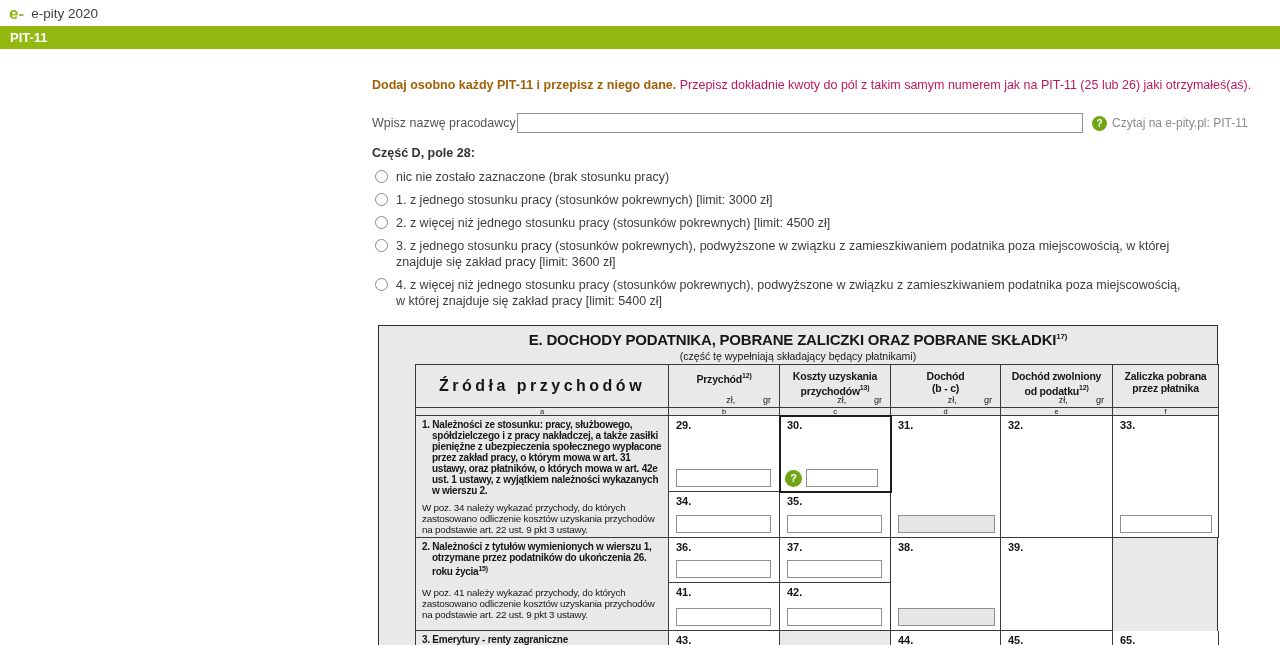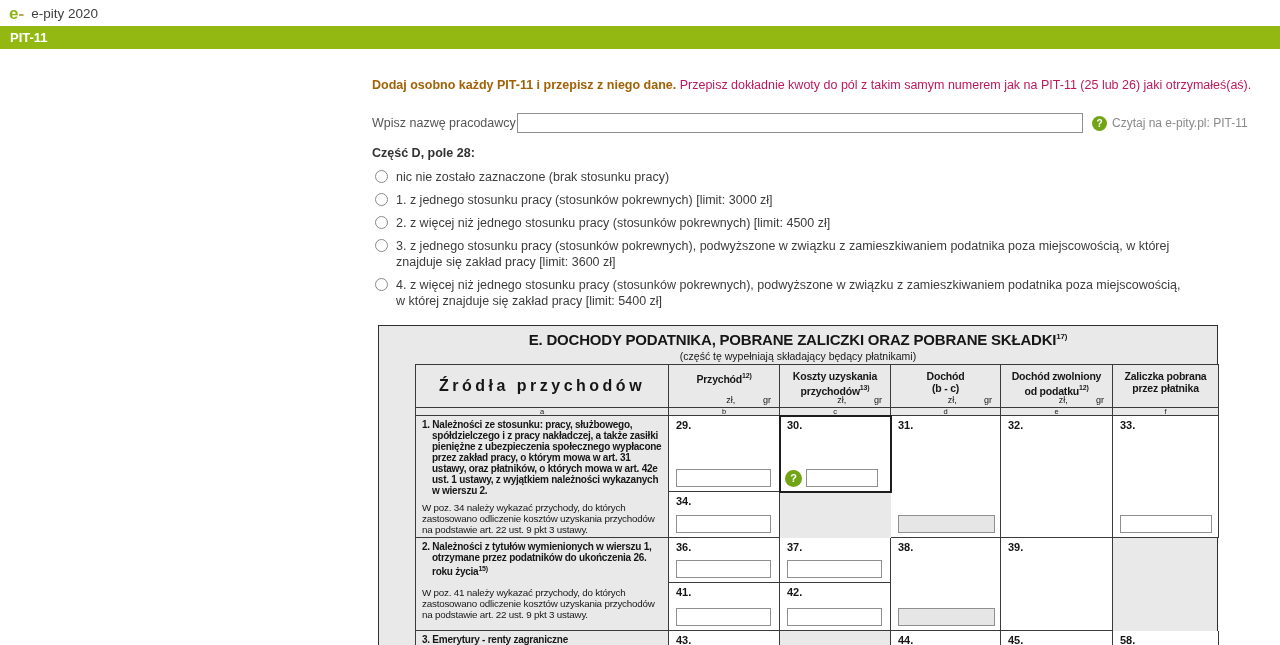--- a/index.html
+++ b/index.html
@@ -195,20 +195,24 @@
         <span class="num">32.</span>
       </div>
       <div class="gcell" style="grid-column:6;grid-row:3 / span 2;">
         <span class="num">33.</span>
         <input class="tinp abs-bl w92" type="text" style="">
       </div>
       <div class="gcell" style="grid-column:2;grid-row:4;">
         <span class="num">34.</span>
         <input class="tinp abs-bl w95" type="text" style="">
       </div>
+      <div class="gcell" style="grid-column:3;grid-row:4;">
+        <span class="num">35.</span>
+        <input class="tinp abs-bl w95" type="text" style="">
+      </div>
 
       <div class="gcell gray lblcell" style="grid-column:1;grid-row:5 / span 2;">
         <div class="row-label"><span>2. Należności z tytułów wymienionych w wierszu 1, otrzymane przez podatników do ukończenia 26. roku życia</span><sup>15)</sup></div>
         <div class="row-note" style="margin-top:10px;">W poz. 41 należy wykazać przychody, do których zastosowano odliczenie kosztów uzyskania przychodów na podstawie art. 22 ust. 9 pkt 3 ustawy.</div>
       </div>
       <div class="gcell" style="grid-column:2;grid-row:5;">
         <span class="num">36.</span>
         <input class="tinp abs-bl w95" type="text" style="">
       </div>
       <div class="gcell" style="grid-column:3;grid-row:5;">
@@ -240,20 +244,20 @@
       </div>
       <div class="gcell gray" style="grid-column:3;grid-row:7;"></div>
       <div class="gcell" style="grid-column:4;grid-row:7;">
         <span class="num">44.</span>
 
       </div>
       <div class="gcell" style="grid-column:5;grid-row:7;">
         <span class="num">45.</span>
       </div>
       <div class="gcell" style="grid-column:6;grid-row:7;">
-        <span class="num">58.</span>
+        <span class="num">65.</span>
 
       </div>
 
     </div>
   </div>
 
 </div>
 
 </body></html>

